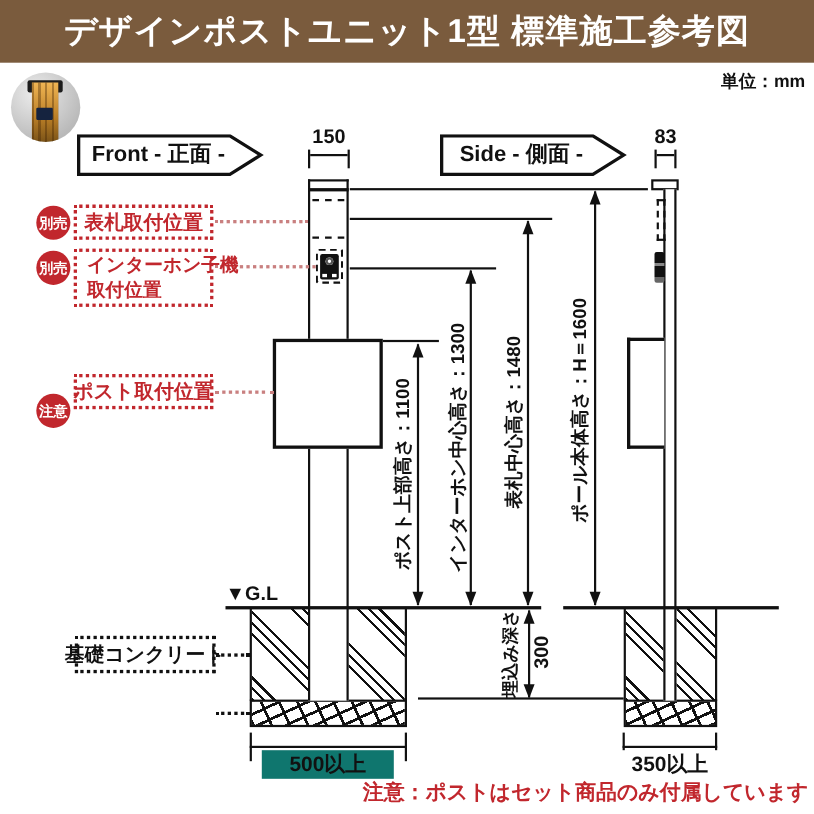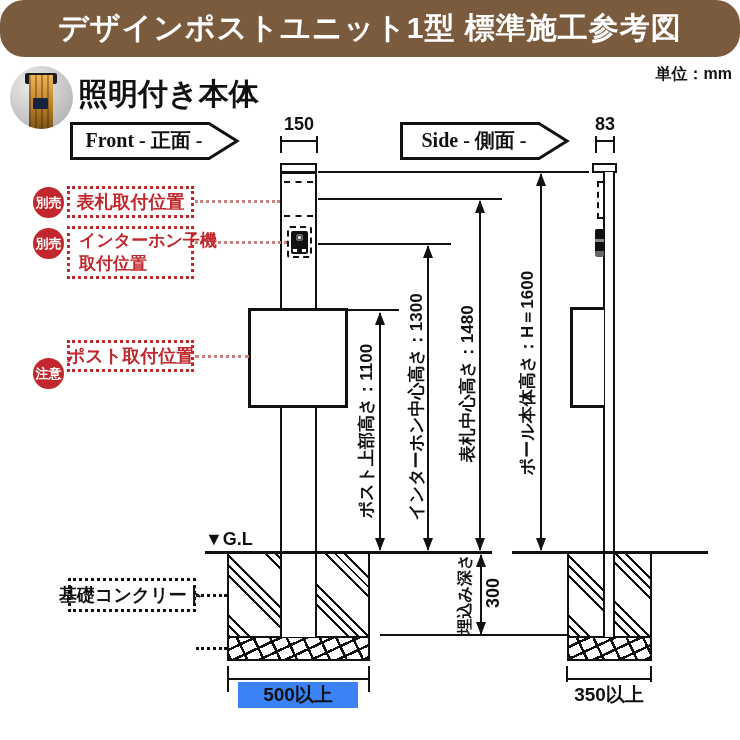--- a/index.html
+++ b/index.html
@@ -3,34 +3,34 @@
 <meta charset="utf-8">
 <style>
   html,body{margin:0;padding:0;background:#fff;}
   #stage{
     position:relative;width:740px;height:740px;background:#fff;overflow:hidden;
     font-family:"Liberation Sans","DejaVu Sans",sans-serif;color:#111;
   }
   .abs{position:absolute;box-sizing:border-box;}
   
   .header-bar{left:0;top:0;width:740px;height:57px;background:#7a5b3d;
-    display:flex;align-items:center;justify-content:center;border-radius:24px;}
+    display:flex;align-items:center;justify-content:center;}
   .header-title{color:#fff;font-size:30px;font-weight:bold;letter-spacing:1px;white-space:nowrap;}
   .unit-label{right:8px;top:64px;font-size:16px;font-weight:bold;}
   .section-title{left:78px;top:74px;font-size:30px;font-weight:bold;}
   
   .photo{left:10px;top:66px;width:63px;height:63px;border-radius:50%;overflow:hidden;
     background:radial-gradient(circle at 35% 30%,#ececec,#b9b9b9 75%);}
   .photo-post{position:absolute;left:19px;top:9px;width:24px;height:54px;
     background:repeating-linear-gradient(90deg,rgba(60,30,0,.35) 0 2px,rgba(0,0,0,0) 2px 6px),
                linear-gradient(180deg,#f0b553,#b87d26 60%,#7c5418);}
   .photo-cap{position:absolute;left:15px;top:7px;width:32px;height:11px;background:#1d1d1d;border-radius:2px;}
   .photo-plate{position:absolute;left:23px;top:32px;width:15px;height:11px;background:#15233f;border-radius:1px;}
   
-  .banner{width:170px;height:26px;font-family:Liberation Serif, serif;}
+  .banner{width:170px;height:26px;}
   .banner-label{position:absolute;left:10px;top:0;width:128px;height:37px;line-height:37px;
     text-align:center;font-size:20px;font-weight:bold;white-space:nowrap;}
   
   .hline{background:#111;height:2px;}
   .vtick{background:#111;width:2px;}
   .bracket{border-left:2px solid #111;border-right:2px solid #111;}
   .bracket::after{content:'';position:absolute;left:0;right:0;top:4px;height:2px;background:#111;}
   .dim-num{font-size:18px;font-weight:bold;text-align:center;}
   .dash-line{height:0;border-top:2.5px dashed #111;}
   
@@ -90,21 +90,20 @@
   <div class="abs header-bar">
     <span class="header-title">デザインポストユニット1型 標準施工参考図</span>
   </div>
   <div class="abs unit-label">単位：mm</div>
 
   <div class="abs photo">
     <div class="photo-cap"></div>
     <div class="photo-post"></div>
     <div class="photo-plate"></div>
   </div>
-  <div class="abs section-title">照明付き本体</div>
 
   <div class="abs banner" style="left:70px;top:122px;">
     <svg width="170" height="38" viewBox="0 0 170 38">
       <polygon points="1.5,1.5 139,1.5 167,19 139,36.5 1.5,36.5" fill="#fff" stroke="#111" stroke-width="3"></polygon>
     </svg>
     <div class="banner-label">Front - 正面 -</div>
   </div>
 
   <div class="abs banner" style="left:400px;top:122px;">
     <svg width="170" height="38" viewBox="0 0 170 38">
@@ -174,21 +173,22 @@
   <div class="abs leader-red" style="left:195px;top:241px;width:92px;"></div>
   <div class="abs leader-red" style="left:195px;top:355px;width:54px;"></div>
 
   <div class="abs callout-box black" style="left:68px;top:578px;width:128px;height:34px;">基礎コンクリート</div>
   <div class="abs leader-black" style="left:196px;top:594px;width:31px;"></div>
   <div class="abs leader-black" style="left:196px;top:647px;width:31px;"></div>
 
   <div class="abs vtick" style="left:227px;top:666px;height:26px;"></div>
   <div class="abs vtick" style="left:368px;top:666px;height:26px;"></div>
   <div class="abs hline" style="left:227px;top:678px;width:143px;"></div>
-  <div class="abs footing-label" style="left:238px;top:682px;width:120px;background:#3b82f6;">500以上</div>
+  <div class="abs footing-label" style="left:238px;top:682px;width:120px;background:#0f766e;">500以上</div>
 
   <div class="abs vtick" style="left:566px;top:666px;height:26px;"></div>
   <div class="abs vtick" style="left:650px;top:666px;height:26px;"></div>
   <div class="abs hline" style="left:566px;top:678px;width:86px;"></div>
   <div class="abs footing-label" style="left:549px;top:682px;width:120px;background:#fff;">350以上</div>
 
+  <div class="abs note">注意：ポストはセット商品のみ付属しています</div>
 
 </div>
 
 </body></html>

